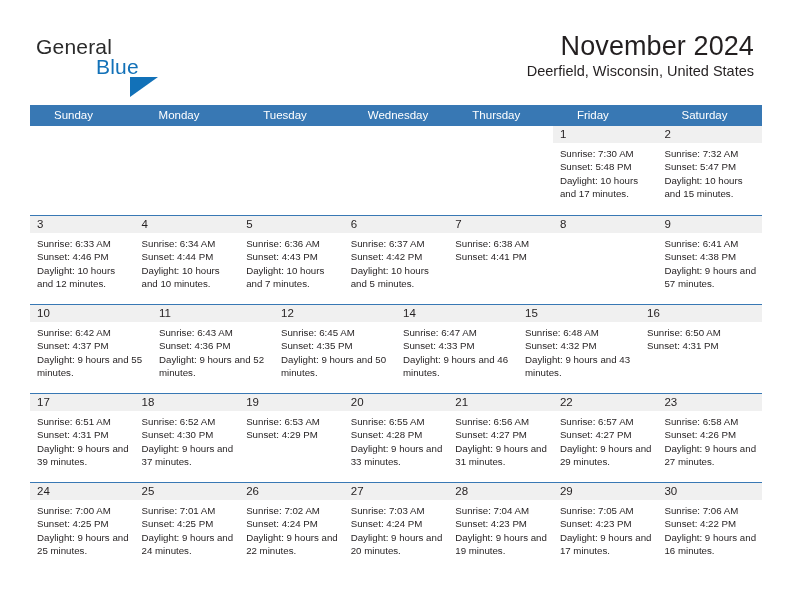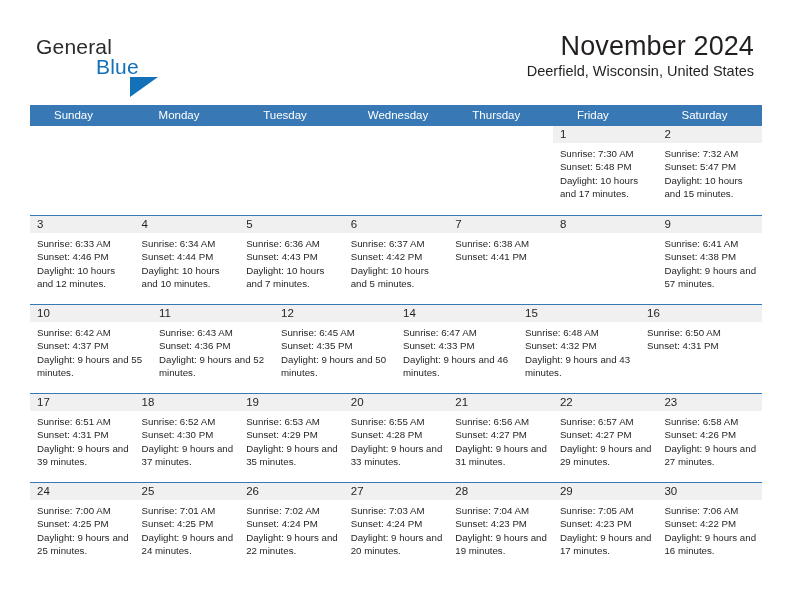--- a/index.html
+++ b/index.html
@@ -384,21 +384,20 @@
               <div class="daylight">Daylight: 9 hours and 37 minutes.</div>
             </div>
           </div>
           <div class="day-cell filled">
             <div class="day-number-bar">
               <span class="day-number">19</span>
             </div>
             <div class="day-info">
               <div class="sunrise">Sunrise: 6:53 AM</div>
               <div class="sunset">Sunset: 4:29 PM</div>
-              <div class="daylight">Daylight: 9 hours and 35 minutes.</div>
             </div>
           </div>
           <div class="day-cell filled">
             <div class="day-number-bar">
               <span class="day-number">20</span>
             </div>
             <div class="day-info">
               <div class="sunrise">Sunrise: 6:55 AM</div>
               <div class="sunset">Sunset: 4:28 PM</div>
               <div class="daylight">Daylight: 9 hours and 33 minutes.</div>

